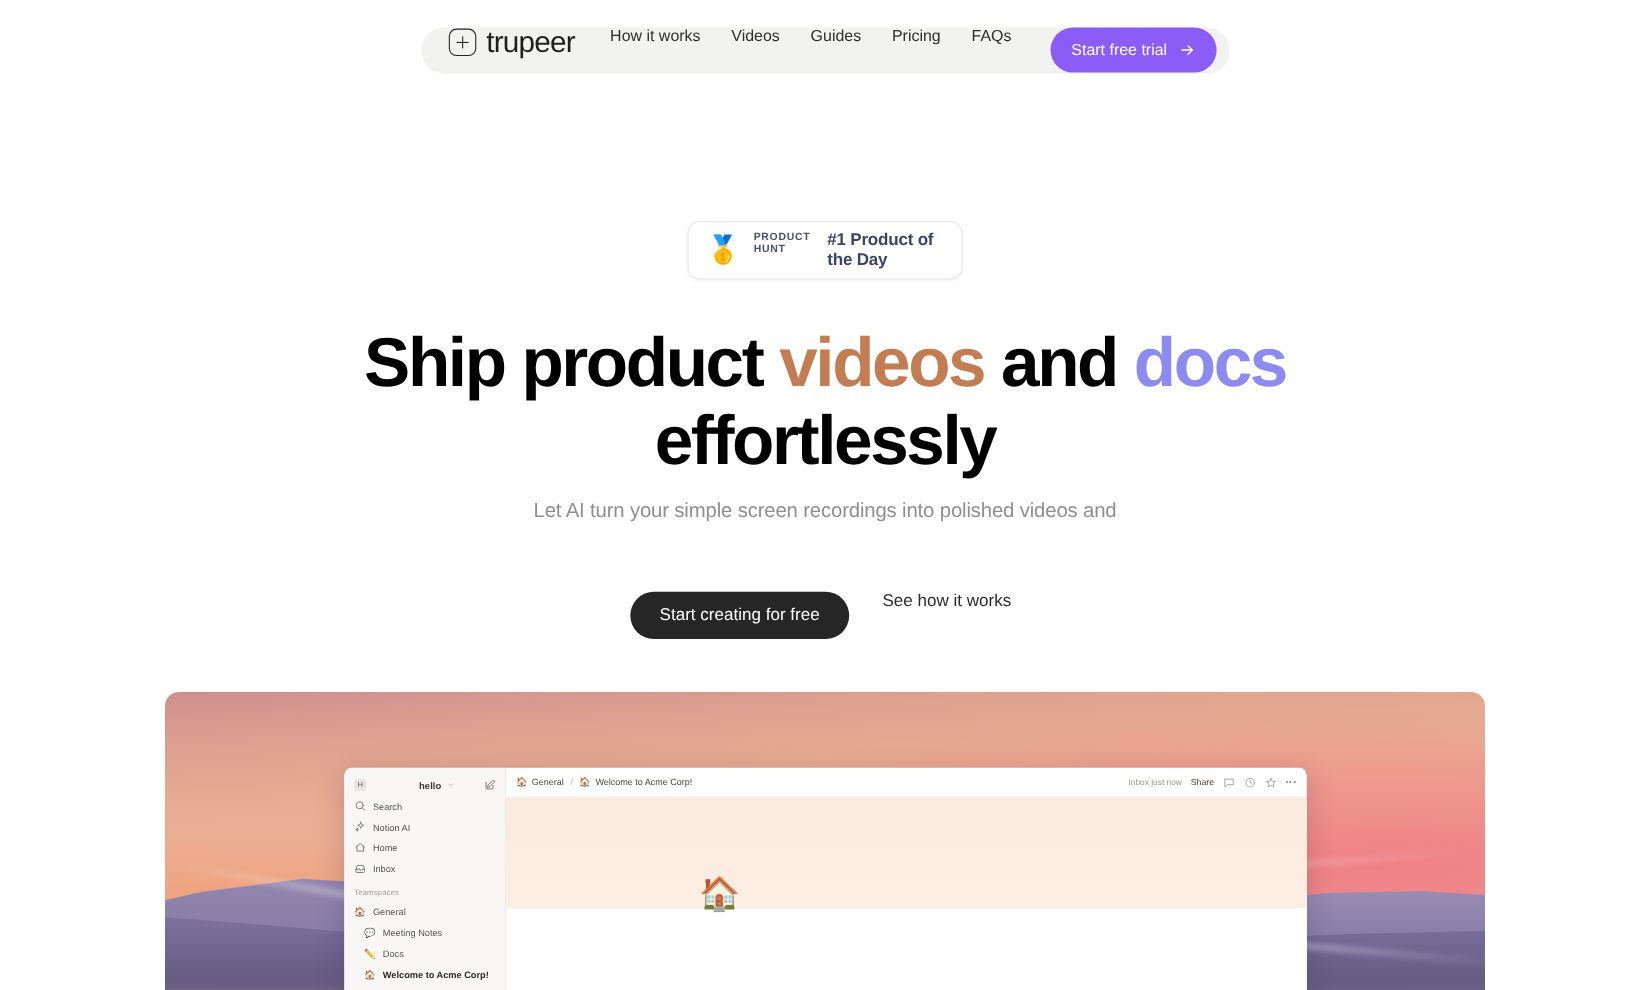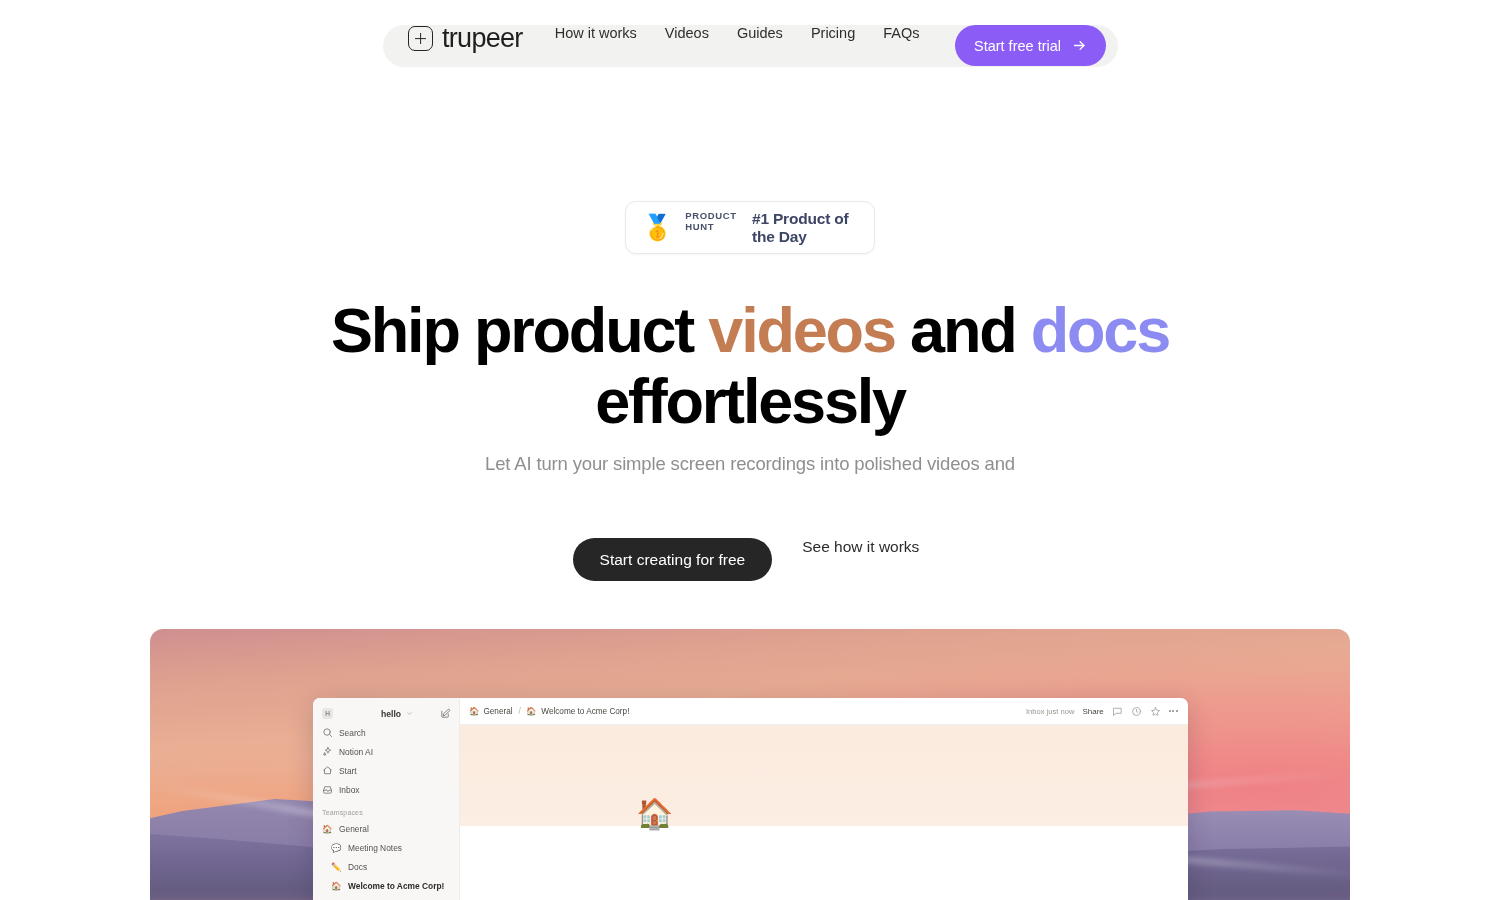--- a/index.html
+++ b/index.html
@@ -320,21 +320,21 @@
         <path d="M6 15l.8 2.2L9 18l-2.2.8L6 21l-.8-2.2L3 18l2.2-.8z"></path>
       </svg>
       <span>Notion AI</span>
     </div>
 
     <div class="side-item">
       <svg class="si-ico" viewBox="0 0 24 24" fill="none" stroke="#5d5954" stroke-width="1.9" stroke-linecap="round" stroke-linejoin="round">
         <path d="M3.5 11 12 4l8.5 7"></path>
           <path d="M5.5 10v9h13v-9"></path>
       </svg>
-      <span>Start</span>
+      <span>Home</span>
     </div>
 
     <div class="side-item">
       <svg class="si-ico" viewBox="0 0 24 24" fill="none" stroke="#5d5954" stroke-width="1.9" stroke-linecap="round" stroke-linejoin="round">
         <path d="M3.5 13.5V18a2 2 0 0 0 2 2h13a2 2 0 0 0 2-2v-4.5"></path>
         <path d="M3.5 13.5 6 6h12l2.5 7.5h-5a2.5 2.5 0 0 1-5 0z"></path>
       </svg>
       <span>Inbox</span>
     </div>
 

